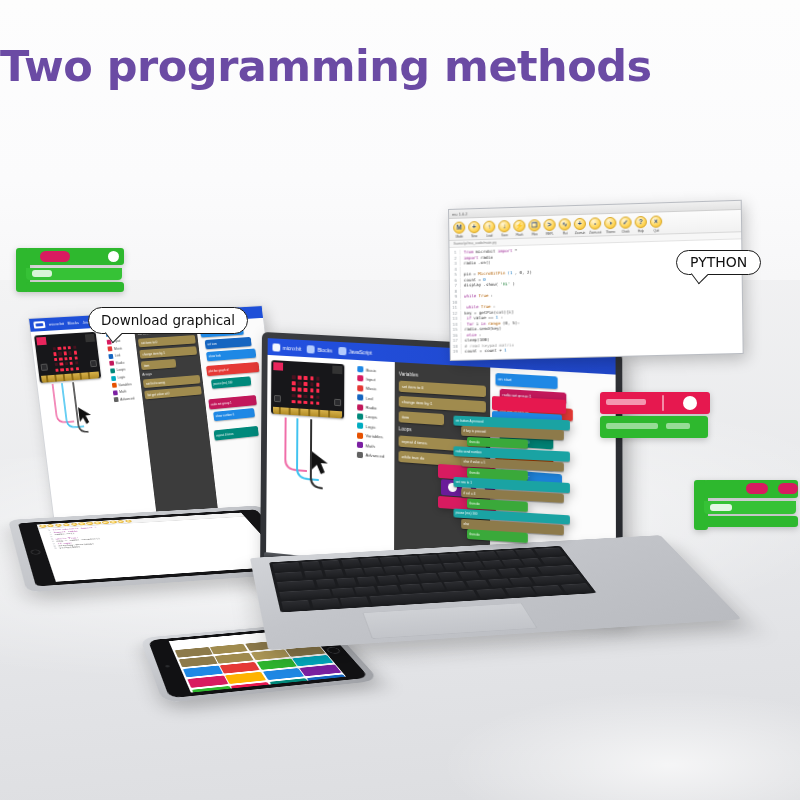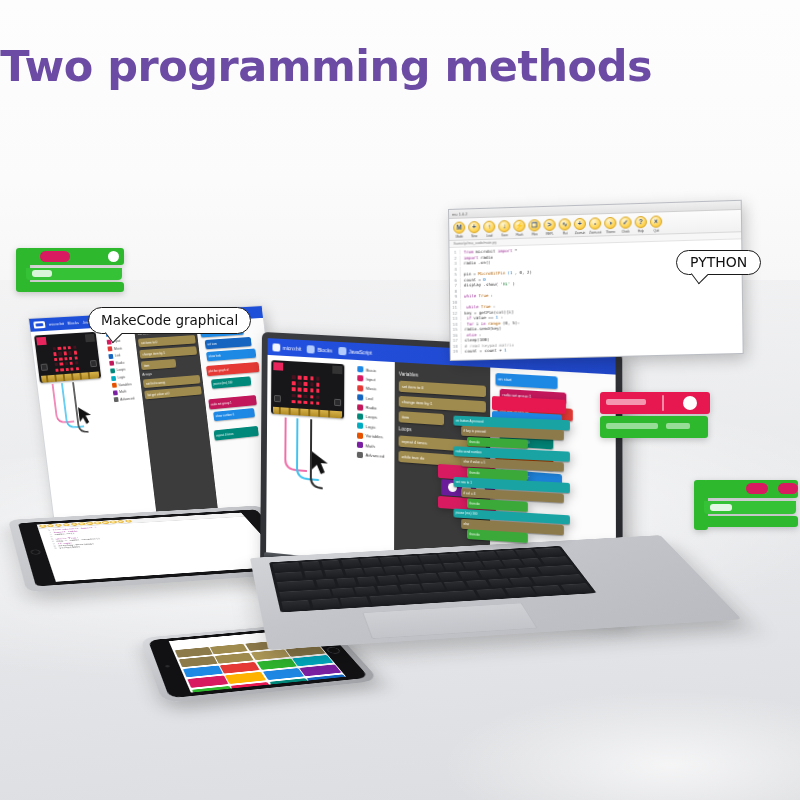--- a/index.html
+++ b/index.html
@@ -18,21 +18,21 @@
   .bg-desk{position:absolute;left:0;top:280px;width:800px;height:520px;
     background:linear-gradient(175deg,#f3f3f4 0%, #e9eaec 45%, #e2e3e6 72%, #dcdde0 100%);}
   .desk-sheen{position:absolute;left:-60px;top:430px;width:980px;height:250px;
     background:radial-gradient(ellipse at 40% 40%, rgba(255,255,255,.85), rgba(255,255,255,0) 65%);
     transform:rotate(-4deg);}
   .desk-sheen2{position:absolute;left:440px;top:690px;width:460px;height:150px;
     background:radial-gradient(ellipse at 50% 50%, rgba(255,255,255,.7), rgba(255,255,255,0) 70%);}
 
   
   .headline{
-    position:absolute;left:0;top:44px;width:652px;text-align:right;
+    position:absolute;left:0;top:44px;width:652px;text-align:left;
     font-size:43px;line-height:1.05;font-weight:bold;letter-spacing:-.5px;
     color:#6b4ba4;font-family:"DejaVu Sans", sans-serif;
   }
   .subhead{
     position:absolute;left:0;top:126px;width:800px;text-align:center;
     font-size:18.5px;color:#2b2b2b;font-family:"DejaVu Sans", sans-serif;
     letter-spacing:.1px;
   }
   .pill{position:absolute;border-radius:9px;}
 
@@ -958,21 +958,21 @@
               <div class="ph-cell" style="background: rgb(255, 111, 0);"></div>
               <div class="ph-cell" style="background: rgb(38, 198, 218);"></div>
               <div class="ph-cell" style="background: rgb(236, 64, 122);"></div>
             </div>
           </div>
       </div>
     </div>
   </div>
 
   <div class="callout" id="callout-makecode">
-    <span>MakeCode graphical</span>
+    <span>Download graphical</span>
     <span class="tail"></span>
   </div>
 
   <div class="callout" id="callout-python">
     <span>PYTHON</span>
     <span class="tail"></span>
   </div>
 
 </div>
 

